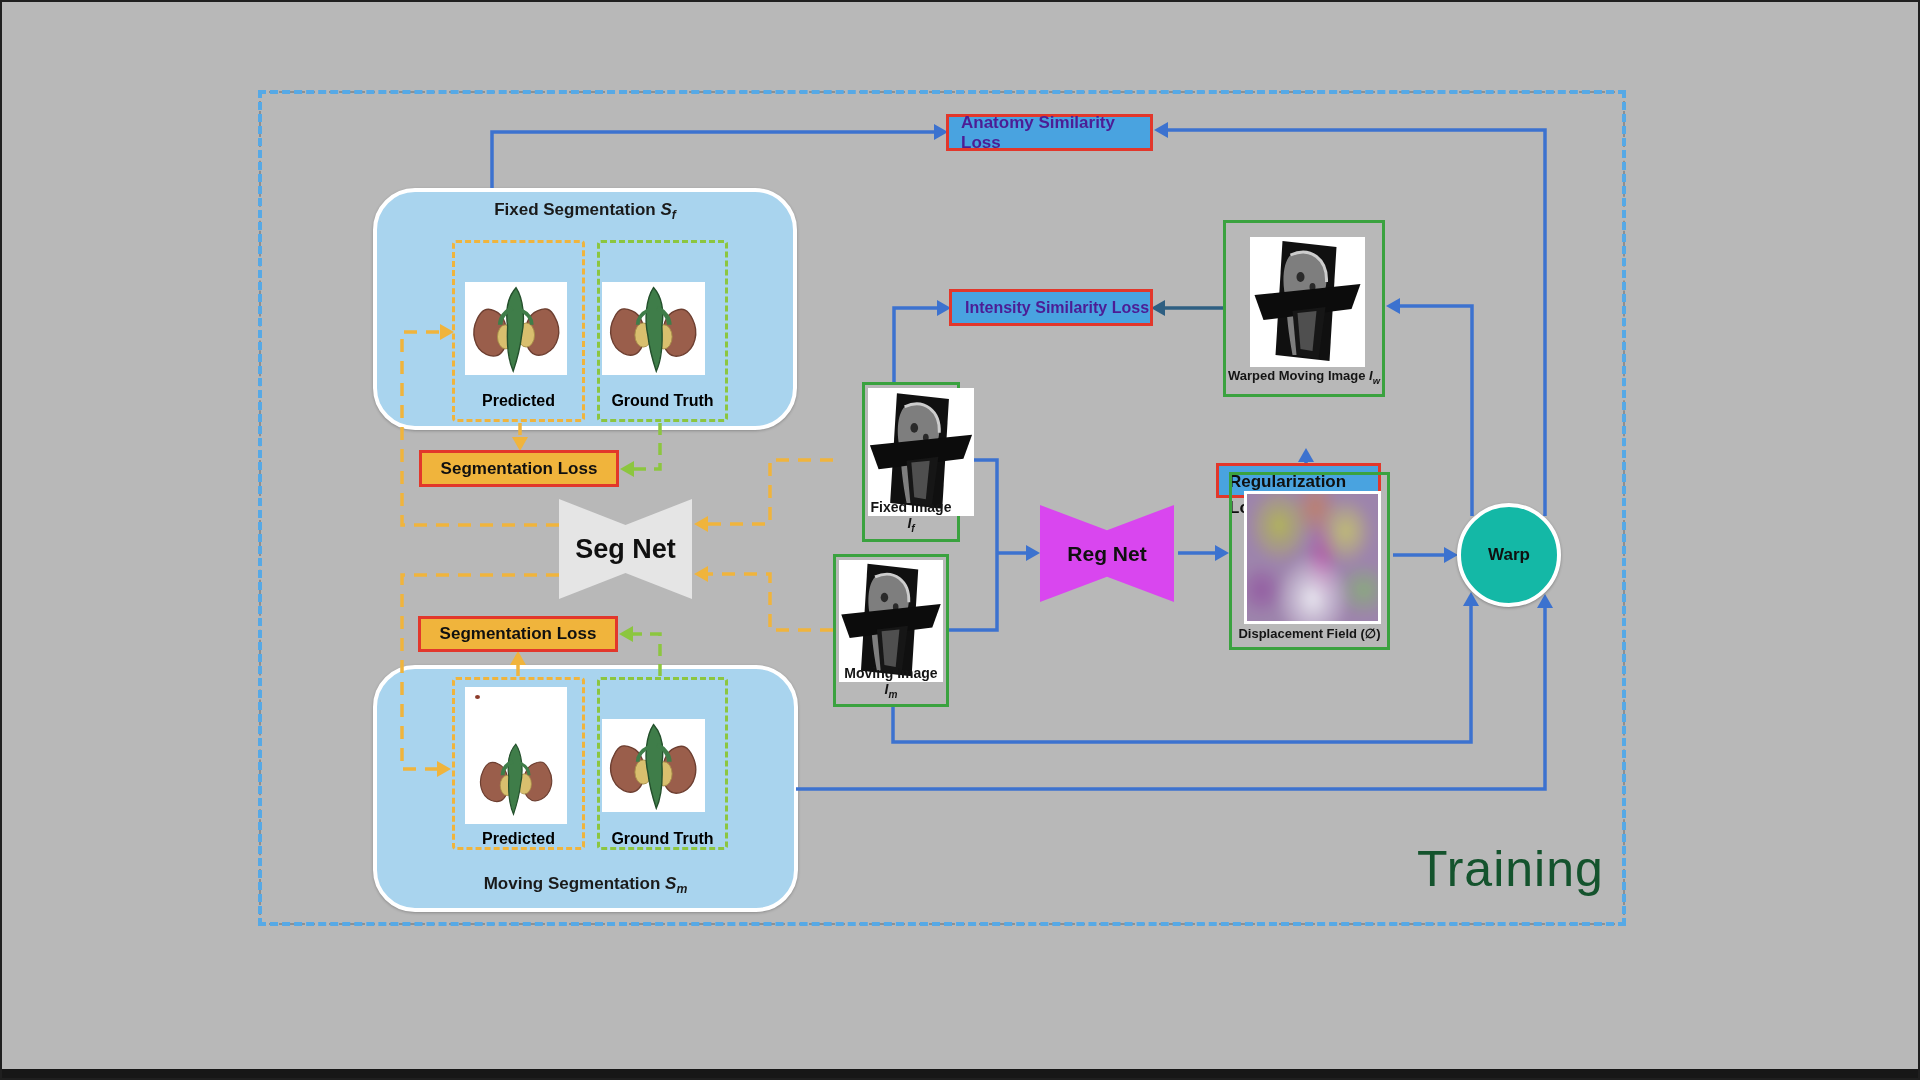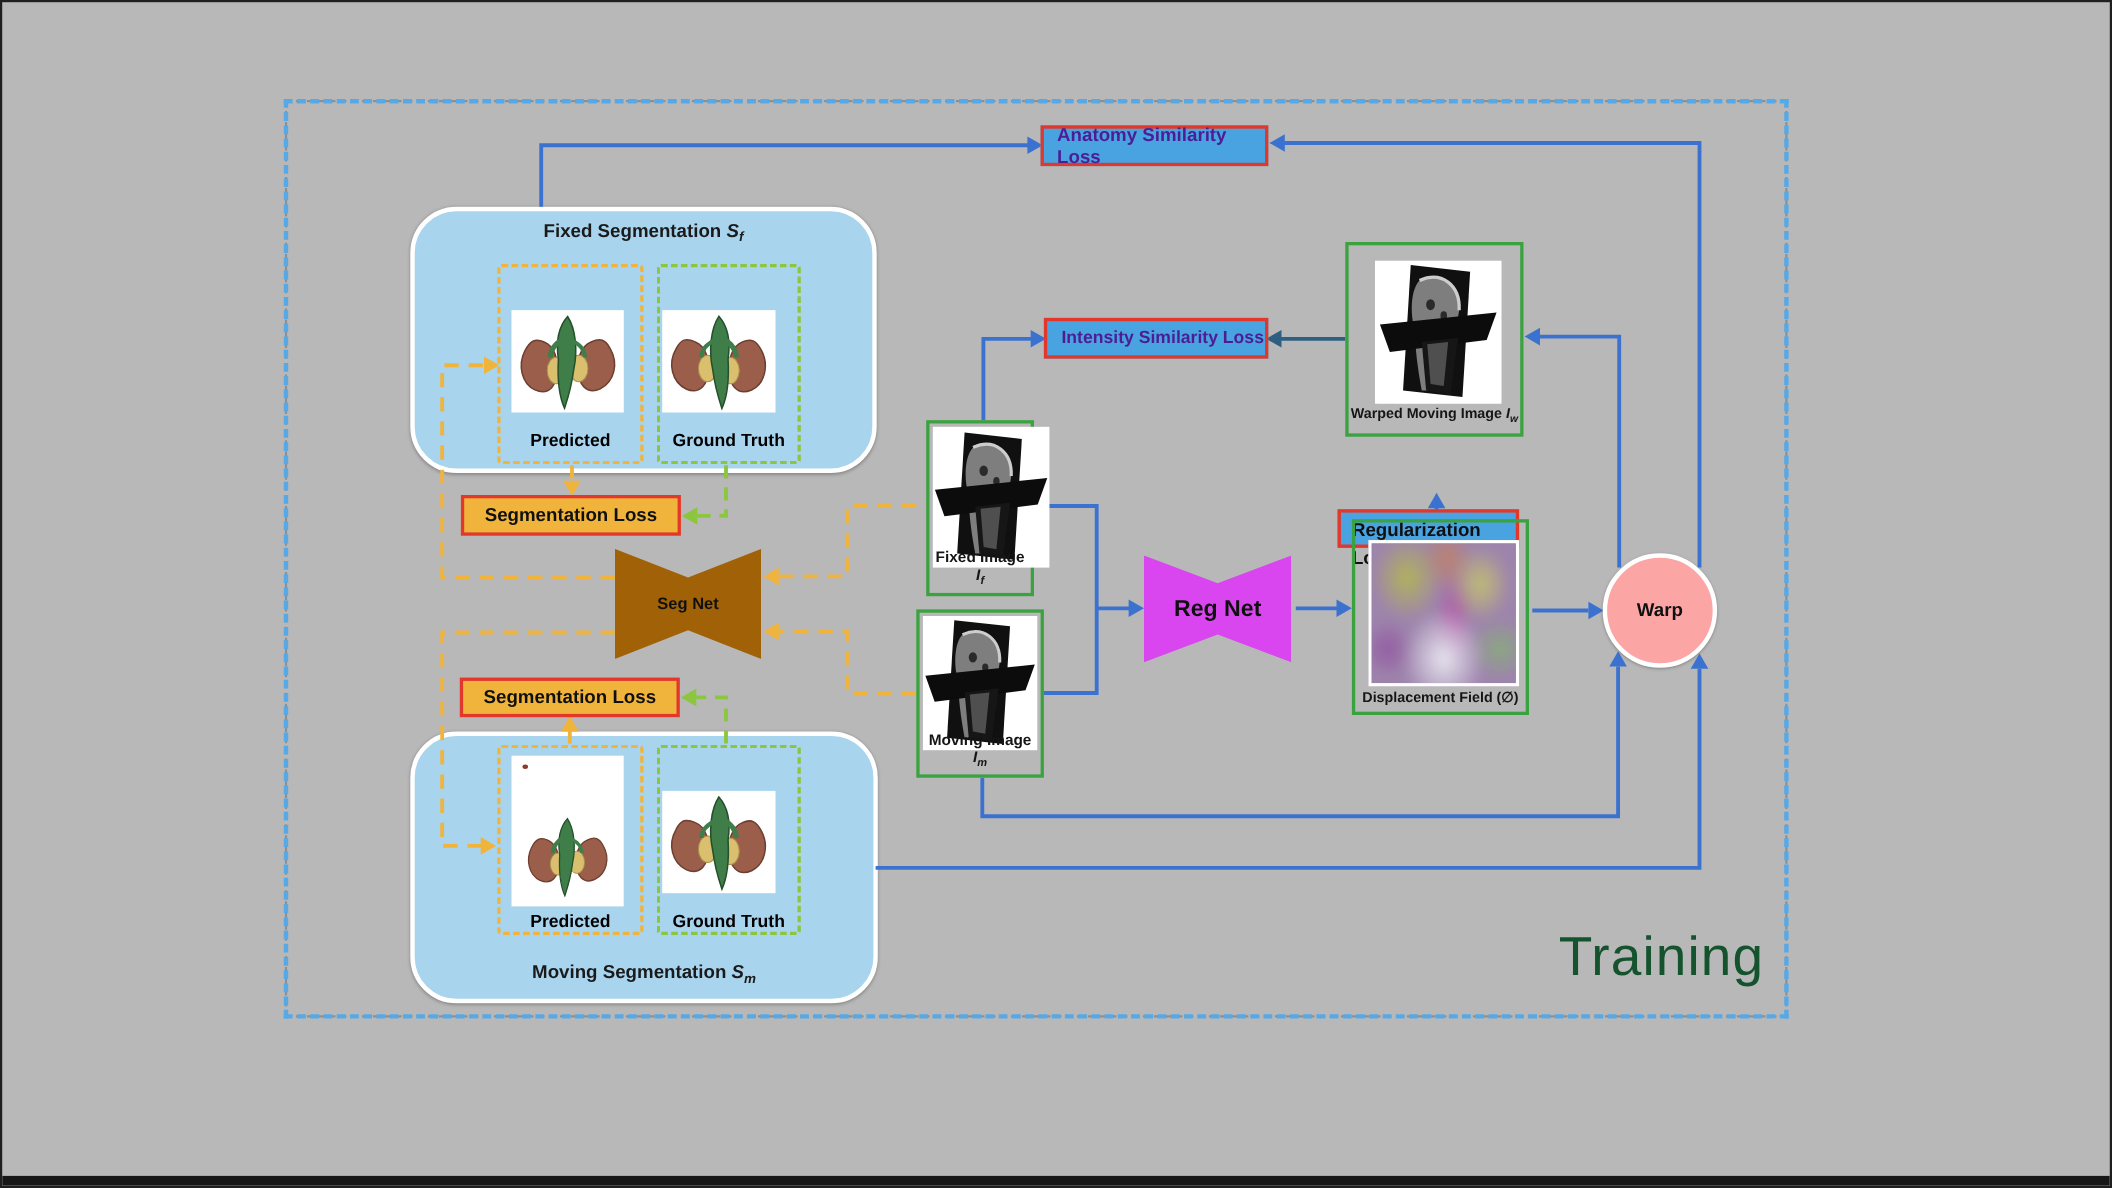--- a/index.html
+++ b/index.html
@@ -19,29 +19,29 @@
              display:flex;align-items:center;justify-content:center;font-size:17px;}
   .reg-loss{background:#49a3e0;border:3px solid #e2372b;color:#101010;font-weight:bold;
             font-size:17px;line-height:26px;padding:3px 0 0 10px;overflow:visible;margin-top:48px;}
   
   .dash-y{border:3px dashed #f0b43c;border-radius:4px;}
   .dash-g{border:3px dashed #8cc63f;border-radius:4px;}
   .img-label{font-size:16px;font-weight:bold;color:#000000;text-align:center;}
   
   .bowtie{clip-path:polygon(0% 0%,50% 26%,100% 0%,100% 100%,50% 74%,0% 100%);
           display:flex;align-items:center;justify-content:center;font-weight:bold;color:#101010;}
-  .bowtie.yellow{background:#a16207;font-size:15px;}
+  .bowtie.yellow{background:#e5e5e5;font-size:27px;}
   .bowtie.blue{background:#d946ef;font-size:21px;}
   
   .green-card{border:3px solid #3aa23f;}
   .white-img{background:#ffffff;overflow:hidden;}
   .card-label{font-size:13px;font-weight:bold;color:#151515;text-align:center;}
   .card-label.mid{font-size:14px;}
   
-  .warp-circle{background:#fca5a5;border:4px solid #ffffff;border-radius:50%;
+  .warp-circle{background:#14b8a6;border:4px solid #ffffff;border-radius:50%;
                display:flex;align-items:center;justify-content:center;
                font-size:17px;font-weight:bold;color:#101010;box-shadow:0 1px 3px rgba(0,0,0,.3);}
   
   .disp-img{border:3px solid #ffffff;overflow:hidden;position:relative;background:#9b85a8;}
   .disp-blobs{position:absolute;inset:-10px;filter:blur(5px) saturate(1.15);
     background:
       radial-gradient(46px 56px at 28% 28%, rgba(184,194,78,.75), rgba(184,194,78,0) 70%),
       radial-gradient(40px 50px at 72% 32%, rgba(216,224,96,.6), rgba(216,224,96,0) 70%),
       radial-gradient(34px 44px at 52% 16%, rgba(201,127,78,.6), rgba(201,127,78,0) 70%),
       radial-gradient(52px 64px at 50% 78%, rgba(240,240,246,.9), rgba(240,240,246,0) 72%),
@@ -217,21 +217,21 @@
   <div class="abs loss-blue" style="left:944px;top:112px;width:207px;height:37px;">Anatomy Similarity Loss</div>
   <div class="abs loss-blue" style="left:947px;top:287px;width:204px;height:37px;font-size:16px;">Intensity Similarity Loss</div>
   <div class="abs reg-loss" style="left:1214px;top:413px;width:165px;height:35px;">Regularization Loss</div>
   <div class="abs loss-yellow" style="left:417px;top:448px;width:200px;height:37px;">Segmentation Loss</div>
   <div class="abs loss-yellow" style="left:416px;top:614px;width:200px;height:36px;">Segmentation Loss</div>
 
   <div class="abs bowtie yellow" style="left:557px;top:497px;width:133px;height:100px;">Seg Net</div>
   <div class="abs bowtie blue" style="left:1038px;top:503px;width:134px;height:97px;">Reg Net</div>
   <div class="abs warp-circle" style="left:1455px;top:501px;width:104px;height:104px;">Warp</div>
 
-  <div class="abs green-card" style="left:840px;top:380px;width:98px;height:160px;">
+  <div class="abs green-card" style="left:860px;top:380px;width:98px;height:160px;">
     <div class="white-img" style="position:absolute;left:3px;top:3px;width:106px;height:128px;">
       <svg width="100%" height="100%" viewBox="0 0 110 130">
           <use href="#brain-planes"></use>
         </svg>
     </div>
     <div class="card-label mid" style="position:absolute;left:0;bottom:5px;width:100%;">
       <span>Fixed Image</span>
       <span class="sub-var"><i>I</i><sub>f</sub></span>
     </div>
   </div>

